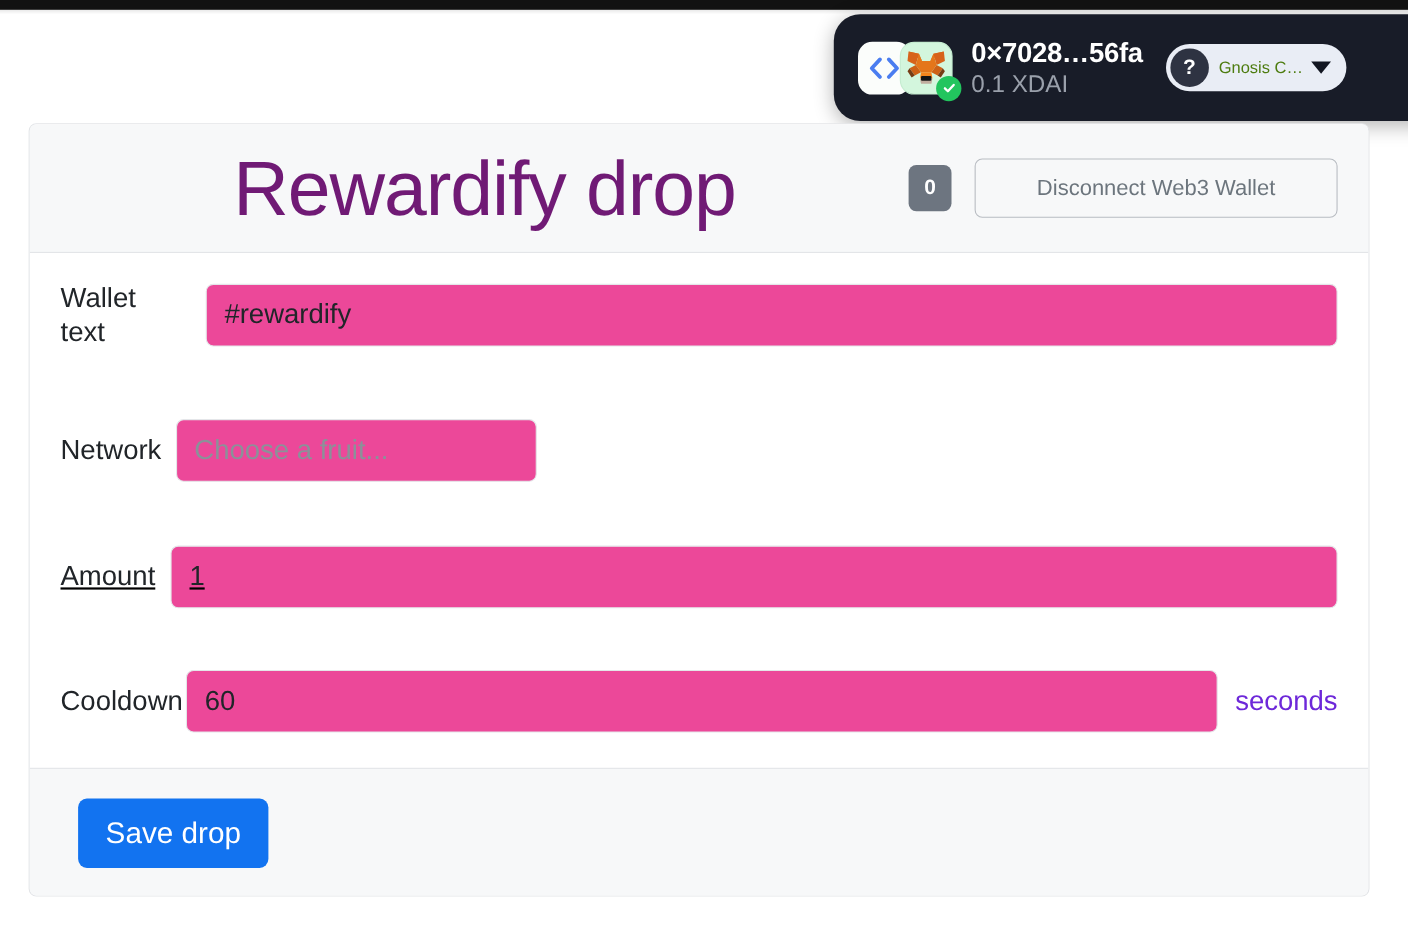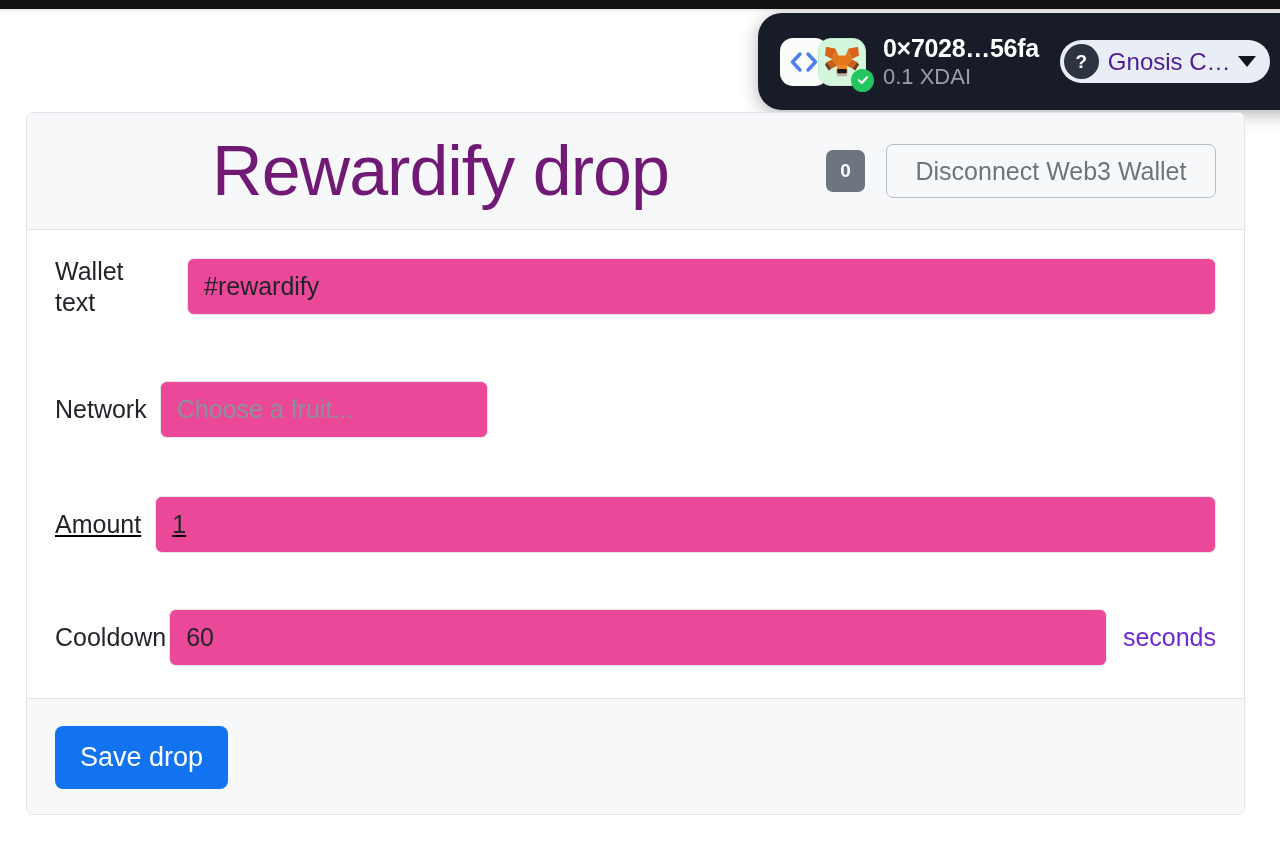--- a/index.html
+++ b/index.html
@@ -104,22 +104,22 @@
     width: 35px; height: 35px;
     border-radius: 50%;
     background: #2e3342;
     color: #ffffff;
     font-size: 19px;
     font-weight: bold;
     display: flex; align-items: center; justify-content: center;
     flex: 0 0 auto;
   }
   .net-label {
-    color: #4c1d95;
-    font-size: 24px;
+    color: #4d7c0f;
+    font-size: 15px;
     margin: 0 7px 0 9px;
     white-space: nowrap;
   }
   .net-caret {
     width: 0; height: 0;
     border-left: 9px solid transparent;
     border-right: 9px solid transparent;
     border-top: 11px solid #121621;
   }
 
@@ -160,21 +160,21 @@
     margin-right: 21px;
     flex: 0 0 auto;
   }
   #disconnect-btn {
     height: 54px;
     min-width: 330px;
     background: #f7f8f9;
     border: 1px solid #b8bcc2;
     border-radius: 7px;
     color: #6c757d;
-    font-size: 25px;
+    font-size: 20px;
     font-family: "Liberation Sans", sans-serif;
     padding: 0 22px;
     cursor: pointer;
     flex: 0 0 auto;
   }
 
   
   #card-body {
     height: 468px;
     background: #ffffff;
@@ -237,20 +237,21 @@
   #save-btn {
     height: 63px;
     background: #1273f0;
     border: none;
     border-radius: 8px;
     color: #ffffff;
     font-size: 27px;
     font-family: "Liberation Sans", sans-serif;
     padding: 0 25px;
     cursor: pointer;
+    margin-left: 16px;
   }
 </style>
 </head>
 <body>
 
 <div id="top-bar"></div>
 <div id="top-bar-shadow"></div>
 
 <div id="wallet-widget">
 

